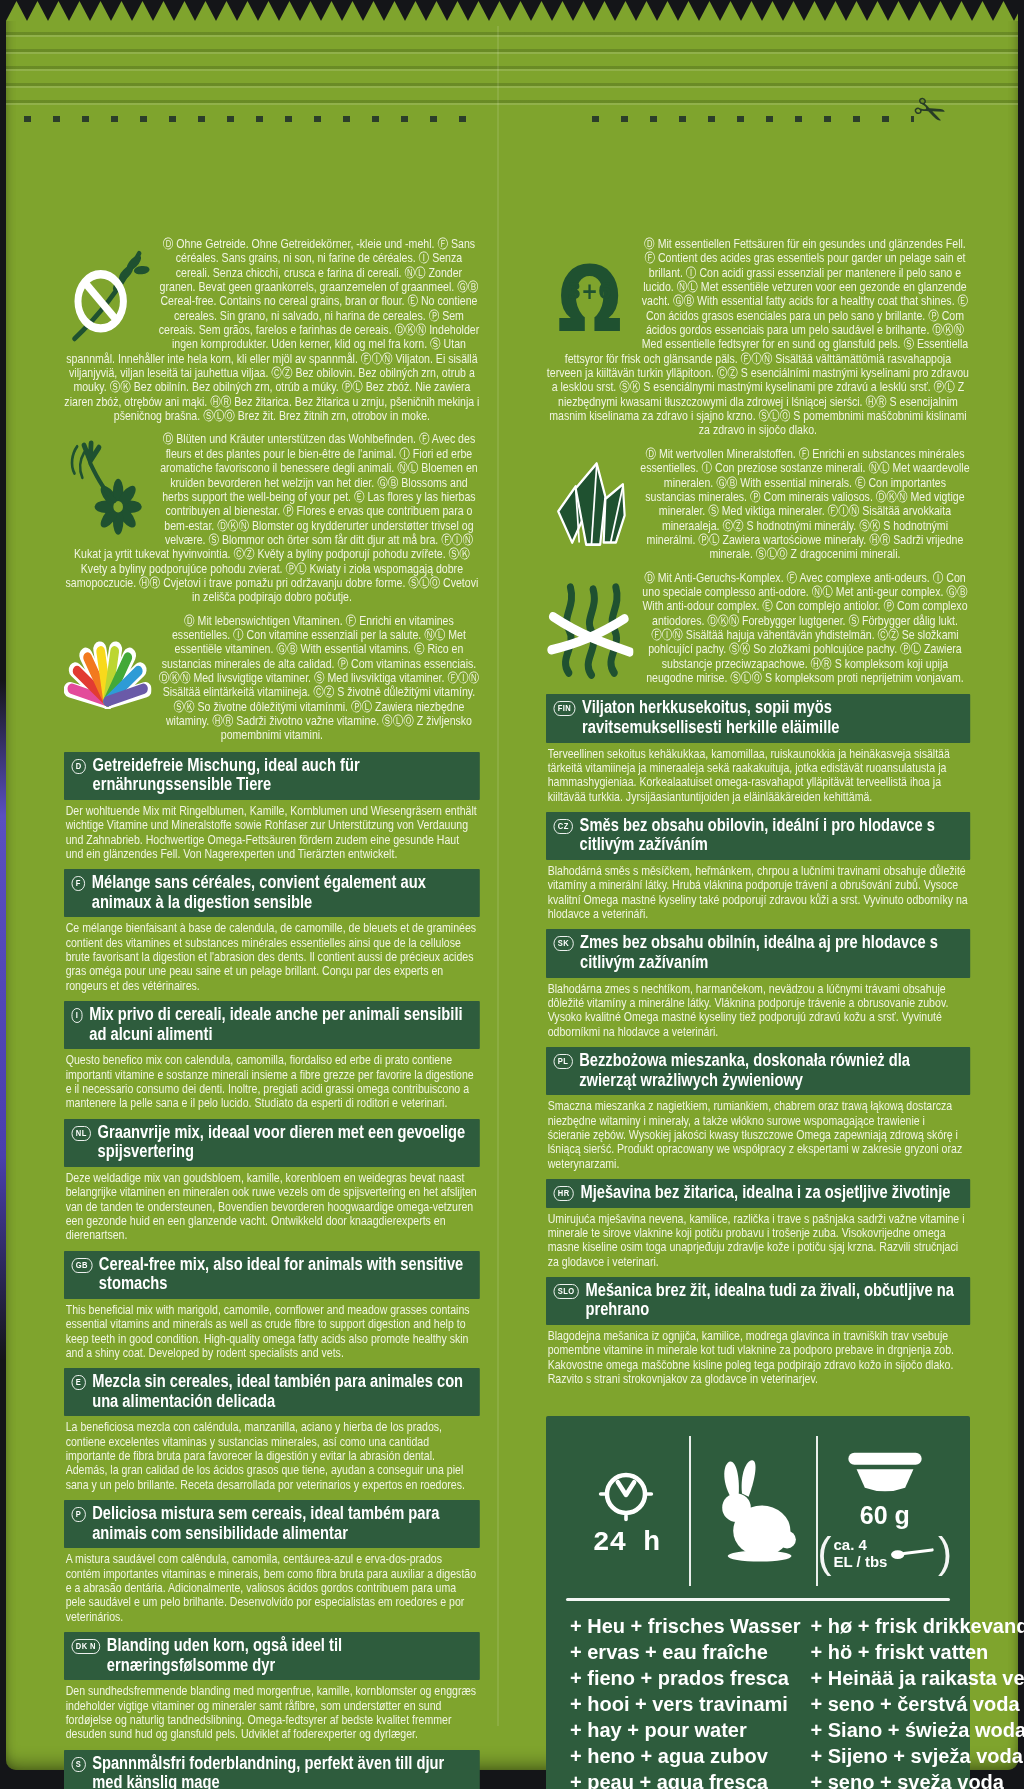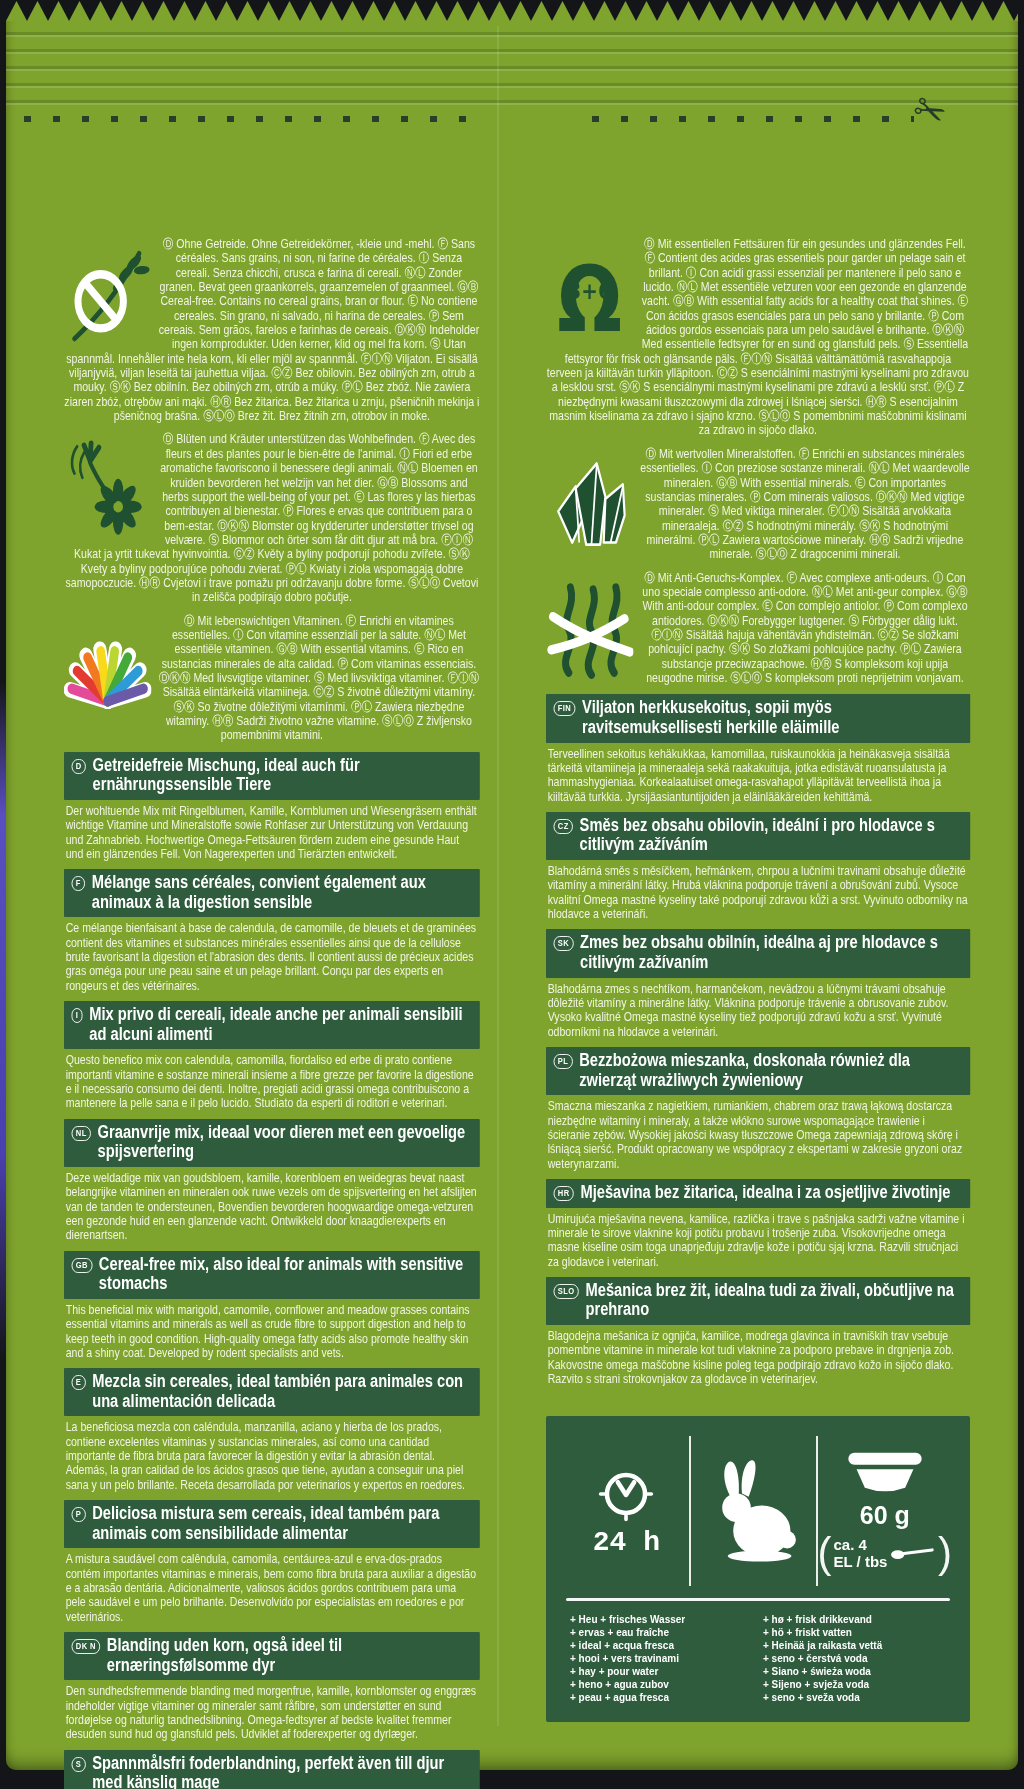--- a/index.html
+++ b/index.html
@@ -64,21 +64,21 @@
   .feed-cell + .feed-cell{border-left:2px solid rgba(255,255,255,.9);}
   .feed-duration{font-size:28px;font-weight:bold;font-family:Liberation Mono, monospace;}
   .feed-amount{font-size:25px;font-weight:bold;margin-top:2px;}
   .paren-row{display:flex;align-items:center;gap:2px;}
   .paren{font-size:42px;font-weight:400;line-height:.9;opacity:.95;}
   .paren-mid{display:flex;align-items:center;gap:2px;}
   .paren-note{font-size:15px;font-weight:bold;}
   .feed-divider{height:3px;background:rgba(255,255,255,.95);margin:12px 2px 12px;border-radius:2px;}
   .feed-lists{display:flex;gap:10px;padding:0 6px;}
   .feed-colA,.feed-colB{flex:1;}
-  .feed-line{font-size:10px;font-weight:bold;line-height:1.3;white-space:nowrap;}
+  .feed-line{font-size:20px;font-weight:bold;line-height:1.3;white-space:nowrap;}
 
   .ic-dark{fill:#1f5130;}
 </style>
 </head>
 <body>
 
 <div class="edge-purple"></div>
 
 <div class="package">
 
@@ -376,21 +376,21 @@
             </div>
             <span class="paren">)</span>
           </div>
         </div>
       </div>
       <div class="feed-divider"></div>
       <div class="feed-lists">
         <div class="feed-colA">
           <div class="feed-line">+ Heu + frisches Wasser</div>
           <div class="feed-line">+ ervas + eau fraîche</div>
-          <div class="feed-line">+ ideal + acqua fresca</div>
+          <div class="feed-line">+ fieno + prados fresca</div>
           <div class="feed-line">+ hooi + vers travinami</div>
           <div class="feed-line">+ hay + pour water</div>
           <div class="feed-line">+ heno + agua zubov</div>
           <div class="feed-line">+ peau + agua fresca</div>
         </div>
         <div class="feed-colB">
           <div class="feed-line">+ hø + frisk drikkevand</div>
           <div class="feed-line">+ hö + friskt vatten</div>
           <div class="feed-line">+ Heinää ja raikasta vettä</div>
           <div class="feed-line">+ seno + čerstvá voda</div>

